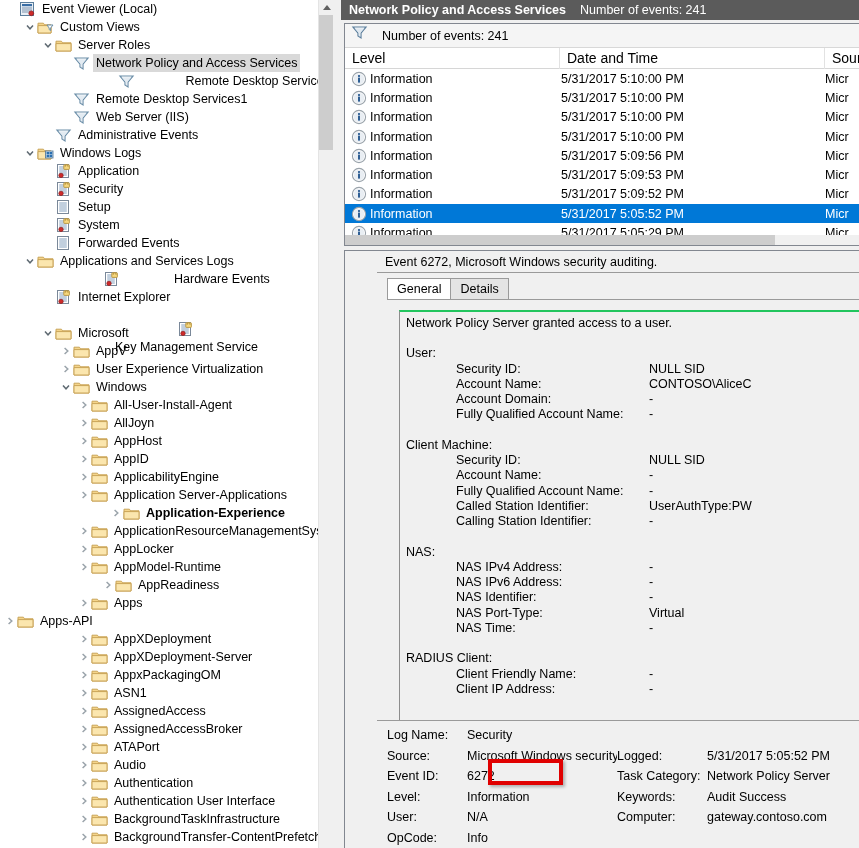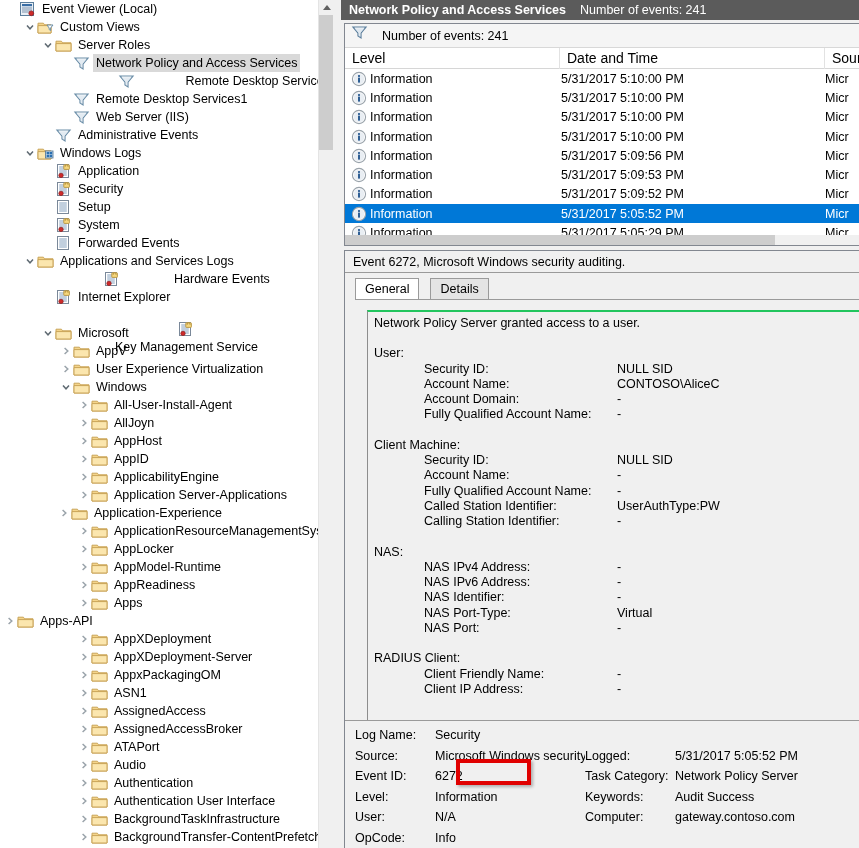--- a/index.html
+++ b/index.html
@@ -158,35 +158,35 @@
   #details-area {
     position: relative;
     margin: 4px 0 0 3px;
     border: 1px solid #828790;
     border-right: none;
     border-bottom: none;
     background: #f0f0f0;
     flex: 1 1 auto;
     display: flex; flex-direction: column;
     overflow: hidden;
+    padding-left: 32px;
   }
   #event-title {
     height: 22px; line-height: 22px;
     padding-left: 8px;
     font-size: 12.5px;
     border-bottom: 1px solid #9a9a9a;
     flex: 0 0 22px;
   }
   #tabs {
     display: flex; align-items: flex-end;
     height: 22px;
     padding-left: 10px;
     flex: 0 0 22px;
     margin-top: 4px;
-    gap: 12px;
   }
   .tab {
     height: 21px; line-height: 21px;
     padding: 0 9px;
     font-size: 12.5px;
     border: 1px solid #9a9a9a;
     border-bottom: none;
     background: #e4e4e4;
     margin-right: -1px;
   }
@@ -659,21 +659,21 @@
             </svg>
           </span>
           <span class="ico">
             <svg width="17" height="16" viewBox="0 0 17 16">
               <path d="M1 4.2h5.4l1.2 1.6H16v8.2H1z" fill="#f5d58a" stroke="#c9a458" stroke-width="1"></path>
               <path d="M1 6.6h15v7.4H1z" fill="#fbe6ae" stroke="#c9a458" stroke-width="1"></path>
             </svg>
           </span>
           <span class="lbl">Application Server-Applications</span>
         </div>
-        <div class="tree-row" style="padding-left: 56px;">
+        <div class="tree-row" style="padding-left: 108px; font-weight: bold;">
           <span class="chev">
             <svg width="10" height="10" viewBox="0 0 10 10">
               <polyline points="3.6,2 6.8,5 3.6,8" fill="none" stroke="#9aa3aa" stroke-width="1.5"></polyline>
             </svg>
           </span>
           <span class="ico">
             <svg width="17" height="16" viewBox="0 0 17 16">
               <path d="M1 4.2h5.4l1.2 1.6H16v8.2H1z" fill="#f5d58a" stroke="#c9a458" stroke-width="1"></path>
               <path d="M1 6.6h15v7.4H1z" fill="#fbe6ae" stroke="#c9a458" stroke-width="1"></path>
             </svg>
@@ -715,21 +715,21 @@
             </svg>
           </span>
           <span class="ico">
             <svg width="17" height="16" viewBox="0 0 17 16">
               <path d="M1 4.2h5.4l1.2 1.6H16v8.2H1z" fill="#f5d58a" stroke="#c9a458" stroke-width="1"></path>
               <path d="M1 6.6h15v7.4H1z" fill="#fbe6ae" stroke="#c9a458" stroke-width="1"></path>
             </svg>
           </span>
           <span class="lbl">AppModel-Runtime</span>
         </div>
-        <div class="tree-row" style="padding-left: 76px;">
+        <div class="tree-row" style="padding-left: 100px;">
           <span class="chev">
             <svg width="10" height="10" viewBox="0 0 10 10">
               <polyline points="3.6,2 6.8,5 3.6,8" fill="none" stroke="#9aa3aa" stroke-width="1.5"></polyline>
             </svg>
           </span>
           <span class="ico">
             <svg width="17" height="16" viewBox="0 0 17 16">
               <path d="M1 4.2h5.4l1.2 1.6H16v8.2H1z" fill="#f5d58a" stroke="#c9a458" stroke-width="1"></path>
               <path d="M1 6.6h15v7.4H1z" fill="#fbe6ae" stroke="#c9a458" stroke-width="1"></path>
             </svg>
@@ -1115,21 +1115,21 @@
             <div class="d-line"><span class="d-ind"></span><span class="d-key">Account Name:</span><span>-</span></div>
             <div class="d-line"><span class="d-ind"></span><span class="d-key">Fully Qualified Account Name:</span><span>-</span></div>
             <div class="d-line"><span class="d-ind"></span><span class="d-key">Called Station Identifier:</span><span>UserAuthType:PW</span></div>
             <div class="d-line"><span class="d-ind"></span><span class="d-key">Calling Station Identifier:</span><span>-</span></div>
             <div class="d-blank"></div>
             <div class="d-line">NAS:</div>
             <div class="d-line"><span class="d-ind"></span><span class="d-key">NAS IPv4 Address:</span><span>-</span></div>
             <div class="d-line"><span class="d-ind"></span><span class="d-key">NAS IPv6 Address:</span><span>-</span></div>
             <div class="d-line"><span class="d-ind"></span><span class="d-key">NAS Identifier:</span><span>-</span></div>
             <div class="d-line"><span class="d-ind"></span><span class="d-key">NAS Port-Type:</span><span>Virtual</span></div>
-            <div class="d-line"><span class="d-ind"></span><span class="d-key">NAS Port:</span><span>-</span></div>
+            <div class="d-line"><span class="d-ind"></span><span class="d-key">NAS Time:</span><span>-</span></div>
             <div class="d-blank"></div>
             <div class="d-line">RADIUS Client:</div>
             <div class="d-line"><span class="d-ind"></span><span class="d-key">Client Friendly Name:</span><span>-</span></div>
             <div class="d-line"><span class="d-ind"></span><span class="d-key">Client IP Address:</span><span>-</span></div>
           </div>
       </div>
 
       <div id="meta-box">
         <div class="meta-grid">
           <div>Log Name:</div>

